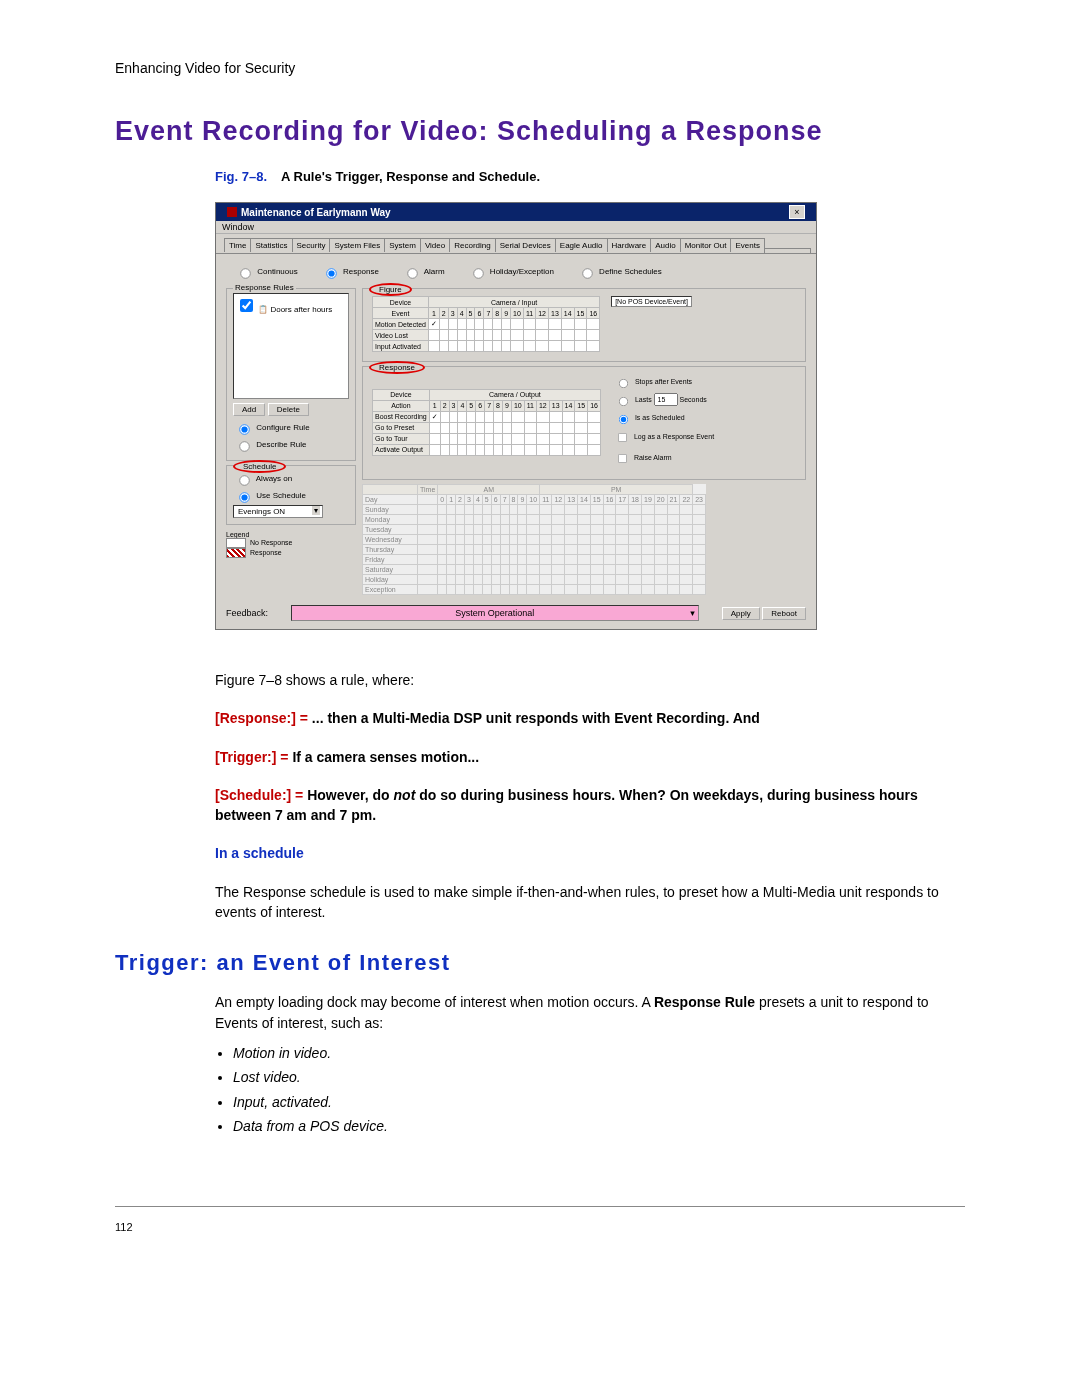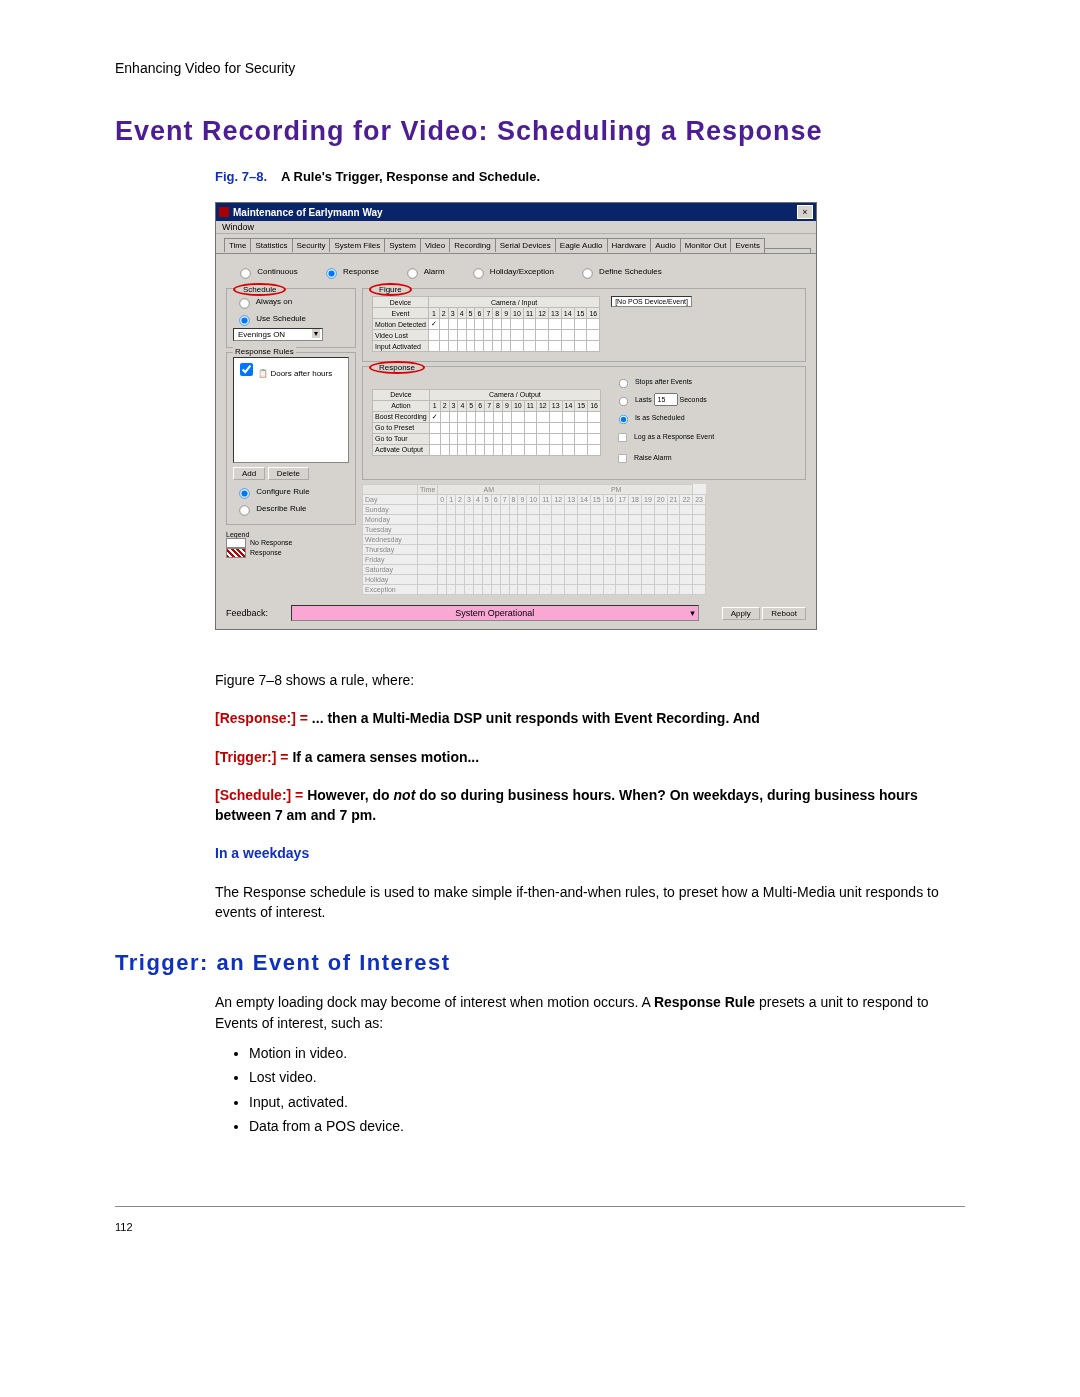--- a/index.html
+++ b/index.html
@@ -42,21 +42,21 @@
     border: 1px solid #707070;
     background: #d6d3ce;
     font-family: Tahoma, Arial, sans-serif;
     font-size: 9px;
     color: #000;
     width: 600px;
   }
   .titlebar {
     background: #0a246a;
     color: #fff;
-    padding: 2px 3px;
+    padding: 2px 11px;
     display: flex;
     align-items: center;
     font-size: 10px;
   }
   .titlebar .icon-sq {
     width: 10px; height: 10px;
     background: #a00;
     margin-right: 4px;
   }
   .titlebar .title { flex: 1; font-weight: bold; }
@@ -181,21 +181,21 @@
     margin: 28px 0 16px 0;
   }
   .bullets-block {
     margin-left: 100px;
     width: 730px;
     font-size: 14px;
     line-height: 1.45;
   }
   .bullets-block p { margin: 0 0 10px 0; }
   ul.events { margin: 6px 0 0 18px; padding:0; }
-  ul.events li { margin: 4px 16px; }
+  ul.events li { margin: 4px 0; font-style: italic; }
   .footer-line {
     border-top: 1px solid #888;
     margin-top: 70px;
     padding-top: 14px;
     font-size: 11px;
   }
 </style>
 </head>
 <body>
 
@@ -218,38 +218,38 @@
         <span class="close">×</span>
       </div>
       <div class="menu">Window</div>
       <div class="tabstrip" id="tabstrip"><span class="tab">Time</span><span class="tab">Statistics</span><span class="tab">Security</span><span class="tab">System Files</span><span class="tab">System</span><span class="tab">Video</span><span class="tab">Recording</span><span class="tab">Serial Devices</span><span class="tab">Eagle Audio</span><span class="tab">Hardware</span><span class="tab">Audio</span><span class="tab">Monitor Out</span><span class="tab">Events</span><span class="tab active">Schedules</span></div>
 
       <div class="body-area">
         <div class="radio-row" id="sched-radios"><label><input type="radio" name="mode" style=""> Continuous</label><label><input type="radio" name="mode" checked="" style=""> Response</label><label><input type="radio" name="mode" style=""> Alarm</label><label><input type="radio" name="mode" style=""> Holiday/Exception</label><label><input type="radio" name="mode" style=""> Define Schedules</label></div>
 
         <div class="columns">
           <div class="left-col">
-            <div class="groupbox red-circ">
-              <span class="legend">Schedule</span>
-              <label class="mini-radio"><input type="radio" name="so" style=""> <span>Always on</span></label>
-              <label class="mini-radio"><input type="radio" name="so" checked="" style=""> <span>Use Schedule</span></label>
-              <span class="select">Evenings ON</span>
-            </div>
-
             <div class="groupbox">
               <span class="legend">Response Rules</span>
               <div class="listbox">
                 <label><input type="checkbox" checked="" style=""> 📋 <span>Doors after hours</span></label>
               </div>
               <button class="btn">Add</button>
               <button class="btn">Delete</button>
               <div style="margin-top:4px;">
                 <label class="mini-radio"><input type="radio" name="rr" checked="" style=""> <span>Configure Rule</span></label>
                 <label class="mini-radio"><input type="radio" name="rr" style=""> <span>Describe Rule</span></label>
               </div>
+            </div>
+
+            <div class="groupbox red-circ">
+              <span class="legend">Schedule</span>
+              <label class="mini-radio"><input type="radio" name="so" style=""> <span>Always on</span></label>
+              <label class="mini-radio"><input type="radio" name="so" checked="" style=""> <span>Use Schedule</span></label>
+              <span class="select">Evenings ON</span>
             </div>
 
             <div class="legend-box">
               <div>Legend</div>
               <div><span class="swatch nor"></span><span>No Response</span></div>
               <div><span class="swatch res"></span><span>Response</span></div>
             </div>
           </div>
 
           <div class="right-col">
@@ -783,21 +783,21 @@
     <p class="def-line">
       <span class="red">[Response:] =</span><span> ... then a Multi-Media DSP unit responds with Event Recording. And</span>
     </p>
     <p class="def-line">
       <span class="red">[Trigger:] =</span><span> If a camera senses motion...</span>
     </p>
     <p class="def-line">
       <span class="red">[Schedule:] =</span><span> However, do </span><i>not</i><span> do so during business hours. When? On weekdays, during business hours between 7 am and 7 pm.</span>
     </p>
 
-    <p class="nutshell">In a weekdays</p>
+    <p class="nutshell">In a schedule</p>
     <p>The Response schedule is used to make simple if-then-and-when rules, to preset how a Multi-Media unit responds to events of interest.</p>
   </div>
 
   <h2 class="sub-heading">Trigger: an Event of Interest</h2>
 
   <div class="bullets-block">
     <p>
       <span>An empty loading dock may become of interest when motion occurs. A </span><b>Response Rule</b><span>  presets a unit to respond to Events of interest, such as:</span>
     </p>
     <ul class="events" id="bullets">

